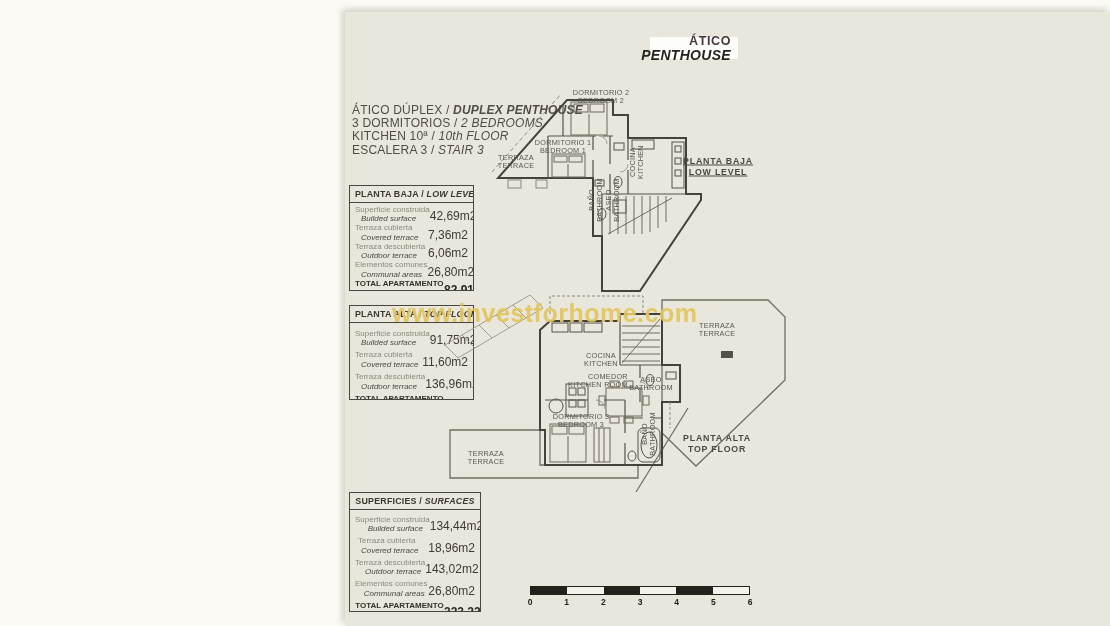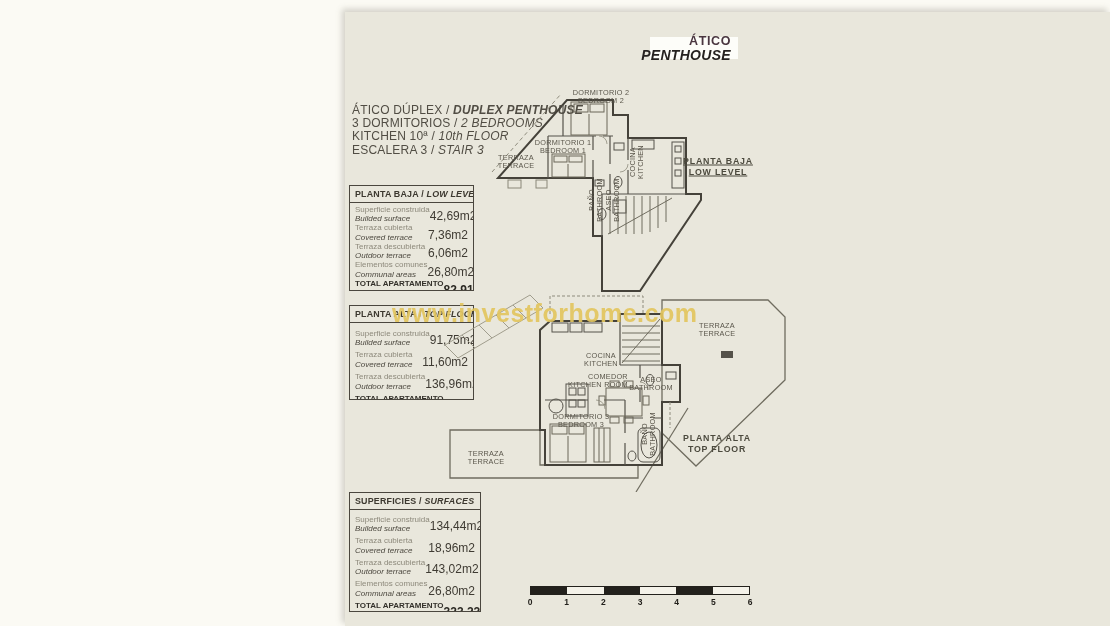--- a/index.html
+++ b/index.html
@@ -23,21 +23,21 @@
 
   
   .stable{position:absolute;border:1.3px solid #4a463e;box-sizing:border-box;color:#45413a;overflow:hidden;}
   .sthead{border-bottom:1.3px solid #4a463e;padding:3px 5px;font-size:8.9px;font-weight:bold;
     letter-spacing:.2px;white-space:nowrap;color:#3c382f;}
   .sthead .en{font-style:italic;}
   .sbody{padding:2px 5px 3px 5px;}
   .trow{display:flex;justify-content:space-between;align-items:flex-end;margin-top:2.5px;}
   .tlbl{display:flex;flex-direction:column;}
   .tlbl .es{font-size:8px;color:#8d897b;line-height:8.4px;white-space:nowrap;}
-  .tlbl .en{font-size:8px;font-style:italic;color:#4c483f;line-height:9px;white-space:nowrap;}
+  .tlbl .en{font-size:8px;font-style:italic;color:#4c483f;line-height:9px;white-space:nowrap;margin-left:6px;}
   .tval{font-size:12px;color:#3f3b33;white-space:nowrap;}
   .trow.total .es,.trow.total .en{font-weight:bold;font-style:normal;color:#33302a;}
   .trow.total .tval{font-weight:bold;color:#2c2a24;}
   .t-baja .trow{margin-top:1px;}
   .t-alta .trow{margin-top:4.5px;}
   .t-surf .trow{margin-top:4px;}
 
   
   .watermark{position:absolute;left:392px;top:299px;font-size:25px;font-weight:bold;
     color:rgba(226,197,95,.93);letter-spacing:.5px;white-space:nowrap;z-index:40;}
@@ -145,21 +145,21 @@
           <span class="tval">136,96m2</span>
         </div>
       <div class="trow total">
           <span class="tlbl">
             <span class="es">TOTAL APARTAMENTO</span>
           </span>
         </div>
     </div>
   </div>
 
-  <div class="stable t-surf" style="left:349px;top:492px;width:132px;height:120px;">
+  <div class="stable t-surf" style="left:349px;top:492px;width:132px;height:120px;text-align:center;">
     <div class="sthead"><span>SUPERFICIES /</span> <span class="en">SURFACES</span></div>
     <div class="sbody">
       <div class="trow">
           <span class="tlbl">
             <span class="es">Superficie construida</span>
             <span class="en">Builded surface</span>
           </span>
           <span class="tval">134,44m2</span>
         </div>
       <div class="trow">

